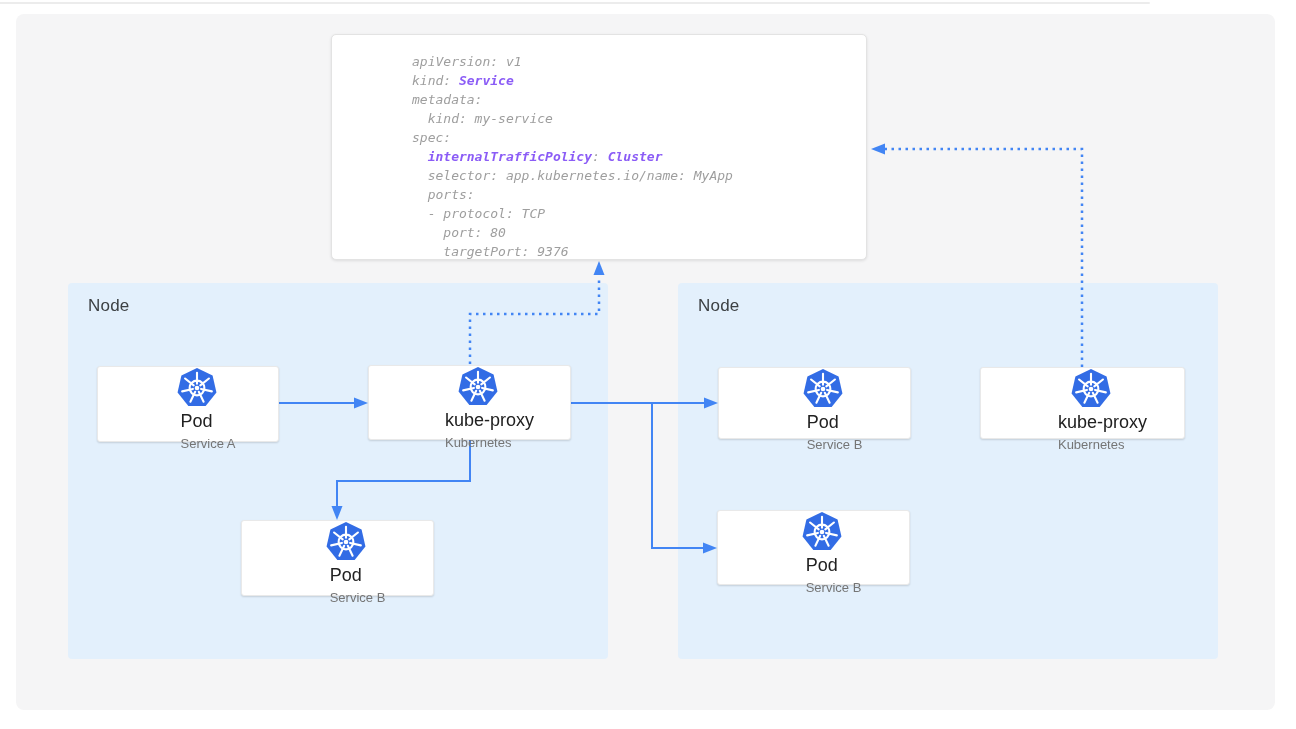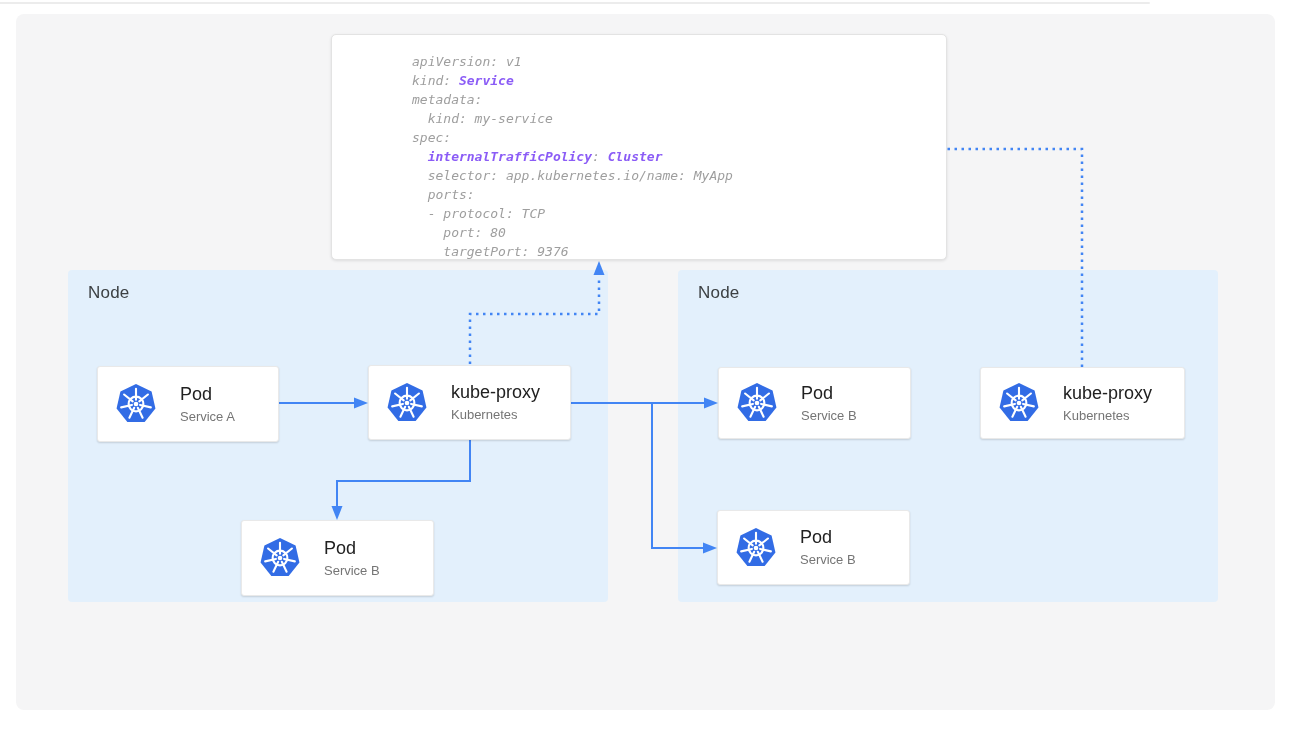--- a/index.html
+++ b/index.html
@@ -10,55 +10,56 @@
   }
   .top-divider{
     position:absolute;left:0;top:2px;width:1150px;height:2px;
     background:#ececec;border-radius:0 2px 2px 0;
   }
   .canvas{
     position:absolute;left:16px;top:14px;width:1259px;height:696px;
     background:#f5f5f6;border-radius:8px;
   }
   .node{
-    position:absolute;width:540px;height:332px;top:270px;
+    position:absolute;width:540px;height:376px;top:283px;
     background:#e3f0fc;border-radius:4px;
   }
   .node-left{left:68px;}
   .node-right{left:678px;}
   .node-label{
     position:absolute;left:20px;top:13px;
     font-size:17px;color:#3c4043;letter-spacing:.2px;
   }
   .svg-overlay{
     position:absolute;left:0;top:0;width:1296px;height:729px;
     pointer-events:none;
   }
   .yaml-panel{
-    position:absolute;left:331px;top:34px;width:616px;height:226px;
+    position:absolute;left:331px;top:34px;width:536px;height:226px;
     background:#ffffff;border:1px solid #e3e3e3;border-radius:5px;
     box-shadow:0 1px 3px rgba(0,0,0,.10);
     box-sizing:border-box;
   }
   .yaml-code{
     padding:17px 0 0 80px;
     font-family:"DejaVu Sans Mono", monospace;
     font-style:italic;
     font-size:13px;line-height:19px;
     color:#9e9e9e;
   }
   .code-line{white-space:pre;}
   .code-bold{font-weight:bold;color:#8b5cf6;}
   .card{
     position:absolute;background:#ffffff;
     border:1px solid #e9e9e9;border-radius:3px;
     box-shadow:0 1px 2px rgba(0,0,0,.14);
     box-sizing:border-box;
     display:flex;align-items:center;
     padding-left:17px;
+    flex-direction:column;
   }
   .k8s-icon{width:42px;height:42px;flex:0 0 42px;display:block;}
   .card-text{margin-left:23px;}
   .card-title{font-size:18px;color:#212121;line-height:24px;}
   .card-subtitle{font-size:13px;color:#757575;line-height:21px;}
   #card-pod-a{left:97px;top:366px;width:182px;height:76px;}
   #card-kubeproxy-left{left:368px;top:365px;width:203px;height:75px;}
   #card-pod-b-left{left:241px;top:520px;width:193px;height:76px;}
   #card-pod-b-right-top{left:718px;top:367px;width:193px;height:72px;}
   #card-pod-b-right-bottom{left:717px;top:510px;width:193px;height:75px;}

